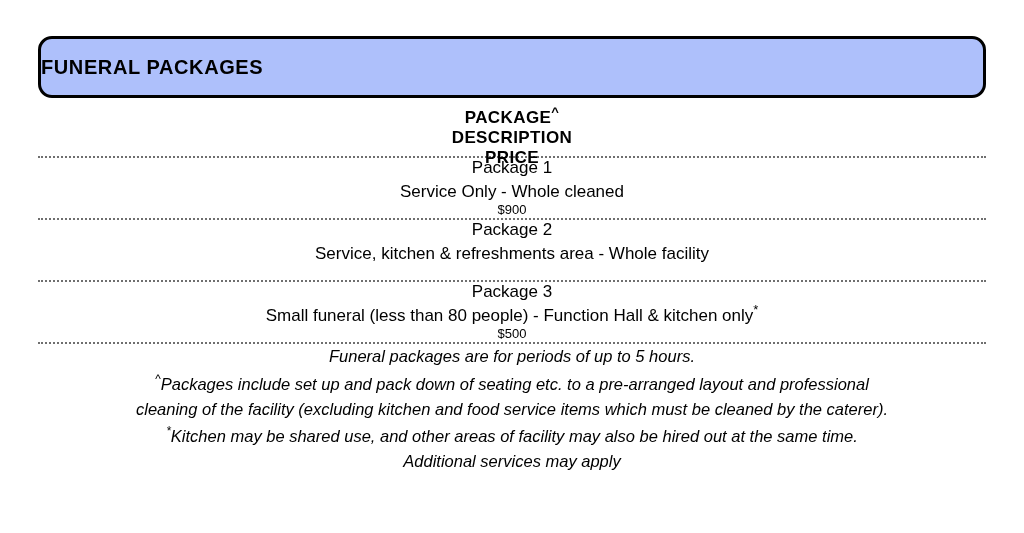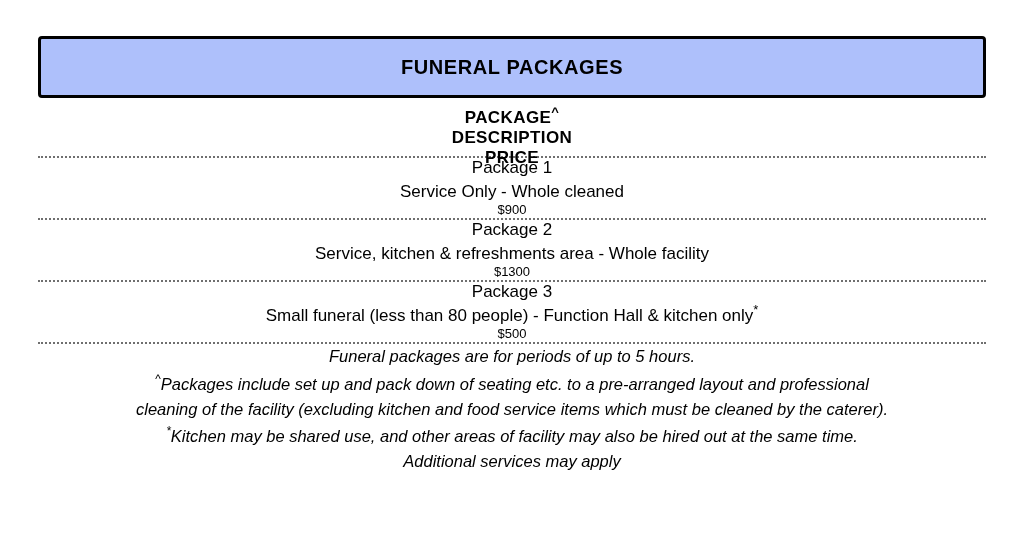--- a/index.html
+++ b/index.html
@@ -18,25 +18,24 @@
     position: relative;
     width: 1024px;
     height: 533px;
     box-sizing: border-box;
     padding: 0 38px;
   }
   .title-bar {
     margin-top: 36px;
     height: 56px;
     border: 3px solid #000000;
-    border-radius: 4px;
+    border-radius: 14px;
     background: #aec0fb;
     display: flex;
     align-items: center;
-    justify-content: center;
   }
   .title-bar .title-text {
     font-size: 20px;
     font-weight: bold;
     letter-spacing: 0.6px;
     color: #000000;
   }
   .table {
     margin-top: 6px;
     width: 100%;
@@ -114,21 +113,20 @@
 
     <div class="row data-row">
       <div class="col-package">Package 1</div>
       <div class="col-desc"><span>Service Only - Whole cleaned</span><span class="sup"></span></div>
       <div class="col-price">$900</div>
     </div>
 
     <div class="row data-row">
       <div class="col-package">Package 2</div>
       <div class="col-desc"><span>Service, kitchen &amp; refreshments area - Whole facility</span><span class="sup"></span></div>
-      <div class="col-price">$1300</div>
     </div>
 
     <div class="row data-row">
       <div class="col-package">Package 3</div>
       <div class="col-desc"><span>Small funeral (less than 80 people) - Function Hall &amp; kitchen only</span><span class="sup">*</span></div>
       <div class="col-price">$500</div>
     </div>
 
   </div>
 

